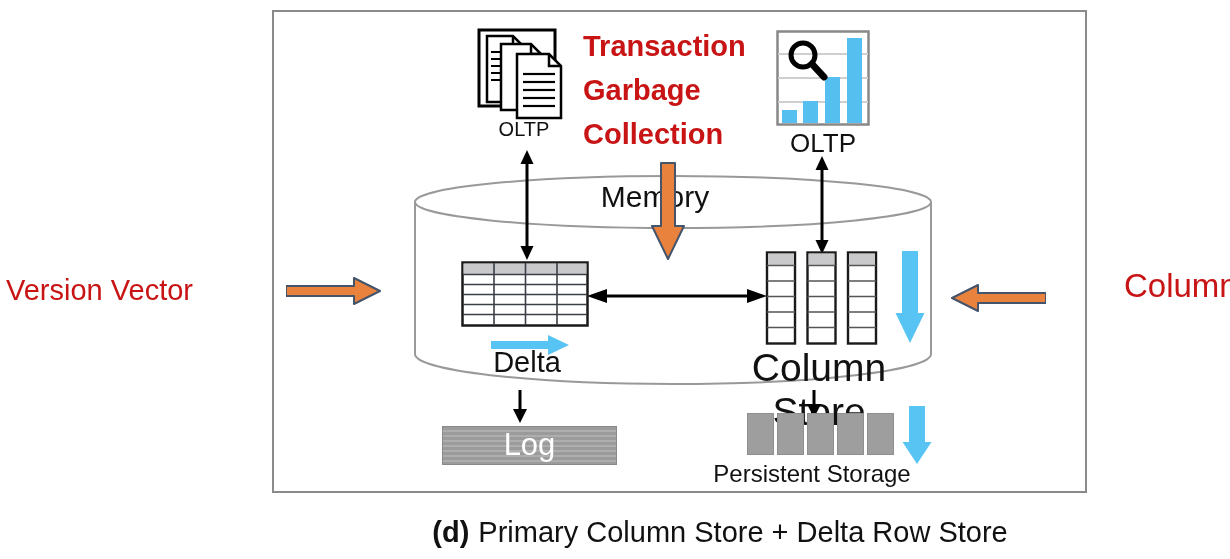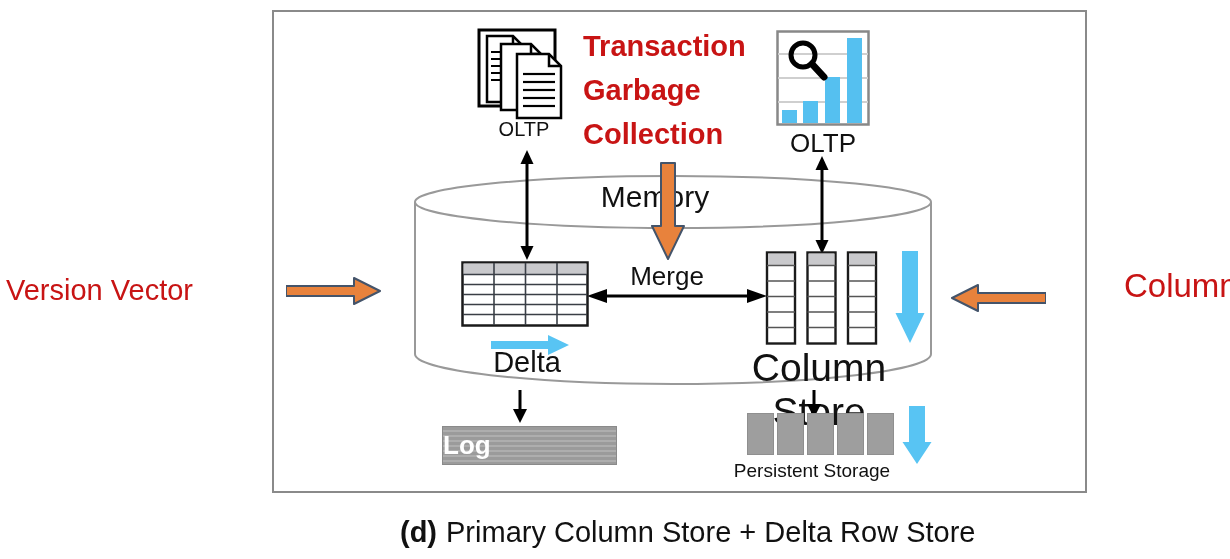--- a/index.html
+++ b/index.html
@@ -12,35 +12,35 @@
     position:absolute;left:272px;top:10px;width:811px;height:479px;
     border:2px solid #8a8a8a;background:#fff;
   }
   .lbl{position:absolute;text-align:center;color:#111;}
   .lbl-oltp{left:468px;top:118px;width:112px;font-size:20px;}
   .lbl-olap{left:770px;top:128px;width:106px;font-size:26px;}
   .lbl-memory{left:555px;top:180px;width:200px;font-size:30px;}
   .lbl-merge{left:612px;top:261px;width:110px;font-size:26px;}
   .lbl-delta{left:457px;top:346px;width:140px;font-size:29px;}
   .lbl-colstore{left:712px;top:346px;width:214px;font-size:39px;}
-  .lbl-persist{left:678px;top:460px;width:268px;font-size:19px;}
+  .lbl-persist{left:678px;top:460px;width:268px;font-size:24px;}
   .red-note{position:absolute;color:#C81414;}
   .tgc{left:583px;top:24px;width:200px;font-size:29px;line-height:44px;font-weight:bold;}
   .version-vector{left:6px;top:274px;width:250px;font-size:29px;}
   .col-store-right{left:1124px;top:264px;width:134px;font-size:33px;line-height:44px;}
   .log-box{
     position:absolute;left:442px;top:426px;width:173px;height:37px;
     background:repeating-linear-gradient(to bottom,#9b9b9b 0px,#9b9b9b 3px,#aeaeae 3px,#aeaeae 5px);
     border:1px solid #8a8a8a;
   }
-  .log-box span{display:block;line-height:36px;font-size:26px;color:#ffffff;font-weight:bold;}
+  .log-box span{display:block;text-align:center;line-height:36px;font-size:31px;color:#ffffff;}
   .squares-row{position:absolute;left:747px;top:413px;display:flex;gap:3px;}
   .squares-row .sq{width:27px;height:42px;background:#9e9e9e;border:1px solid #8f8f8f;box-sizing:border-box;}
   .caption{
-    position:absolute;left:400px;top:516px;width:640px;text-align:left;
+    position:absolute;left:400px;top:516px;width:640px;text-align:center;
     font-size:29px;color:#111;
   }
   .caption .cap-index{font-weight:bold;}
   .caption .cap-text{margin-left:9px;}
   .watermark{
     position:absolute;left:1041px;top:524px;width:185px;
     font-size:21px;color:#c8c8c8;white-space:nowrap;
   }
 </style>
 </head>
@@ -119,21 +119,20 @@
 
   <svg class="abs" style="left:814px;top:156px" width="16" height="98" viewBox="0 0 16 98">
     <line x1="8" y1="12" x2="8" y2="86" stroke="#000" stroke-width="3"></line>
     <polygon points="8,0 1.5,14 14.5,14" fill="#000"></polygon>
     <polygon points="8,98 1.5,84 14.5,84" fill="#000"></polygon>
   </svg>
 
   <svg class="abs" style="left:650px;top:162px" width="36" height="100" viewBox="0 0 36 100">
     <polygon points="11,1 25,1 25,64 34,64 18,97 2,64 11,64" fill="#E8823C" stroke="#44546A" stroke-width="2" stroke-linejoin="round"></polygon>
   </svg>
-  <div class="lbl lbl-merge">Merge</div>
 
   <svg class="abs" style="left:587px;top:287px" width="180" height="18" viewBox="0 0 180 18">
     <line x1="16" y1="9" x2="164" y2="9" stroke="#000" stroke-width="3"></line>
     <polygon points="0,9 20,2 20,16" fill="#000"></polygon>
     <polygon points="180,9 160,2 160,16" fill="#000"></polygon>
   </svg>
 
   <svg class="abs" style="left:461px;top:261px" width="128" height="66" viewBox="0 0 128 66">
     <rect x="1.5" y="1.5" width="125" height="63" fill="#fff" stroke="#1a1a1a" stroke-width="2.5"></rect>
     <rect x="2.5" y="2.5" width="123" height="11" fill="#c9c9cc"></rect>

